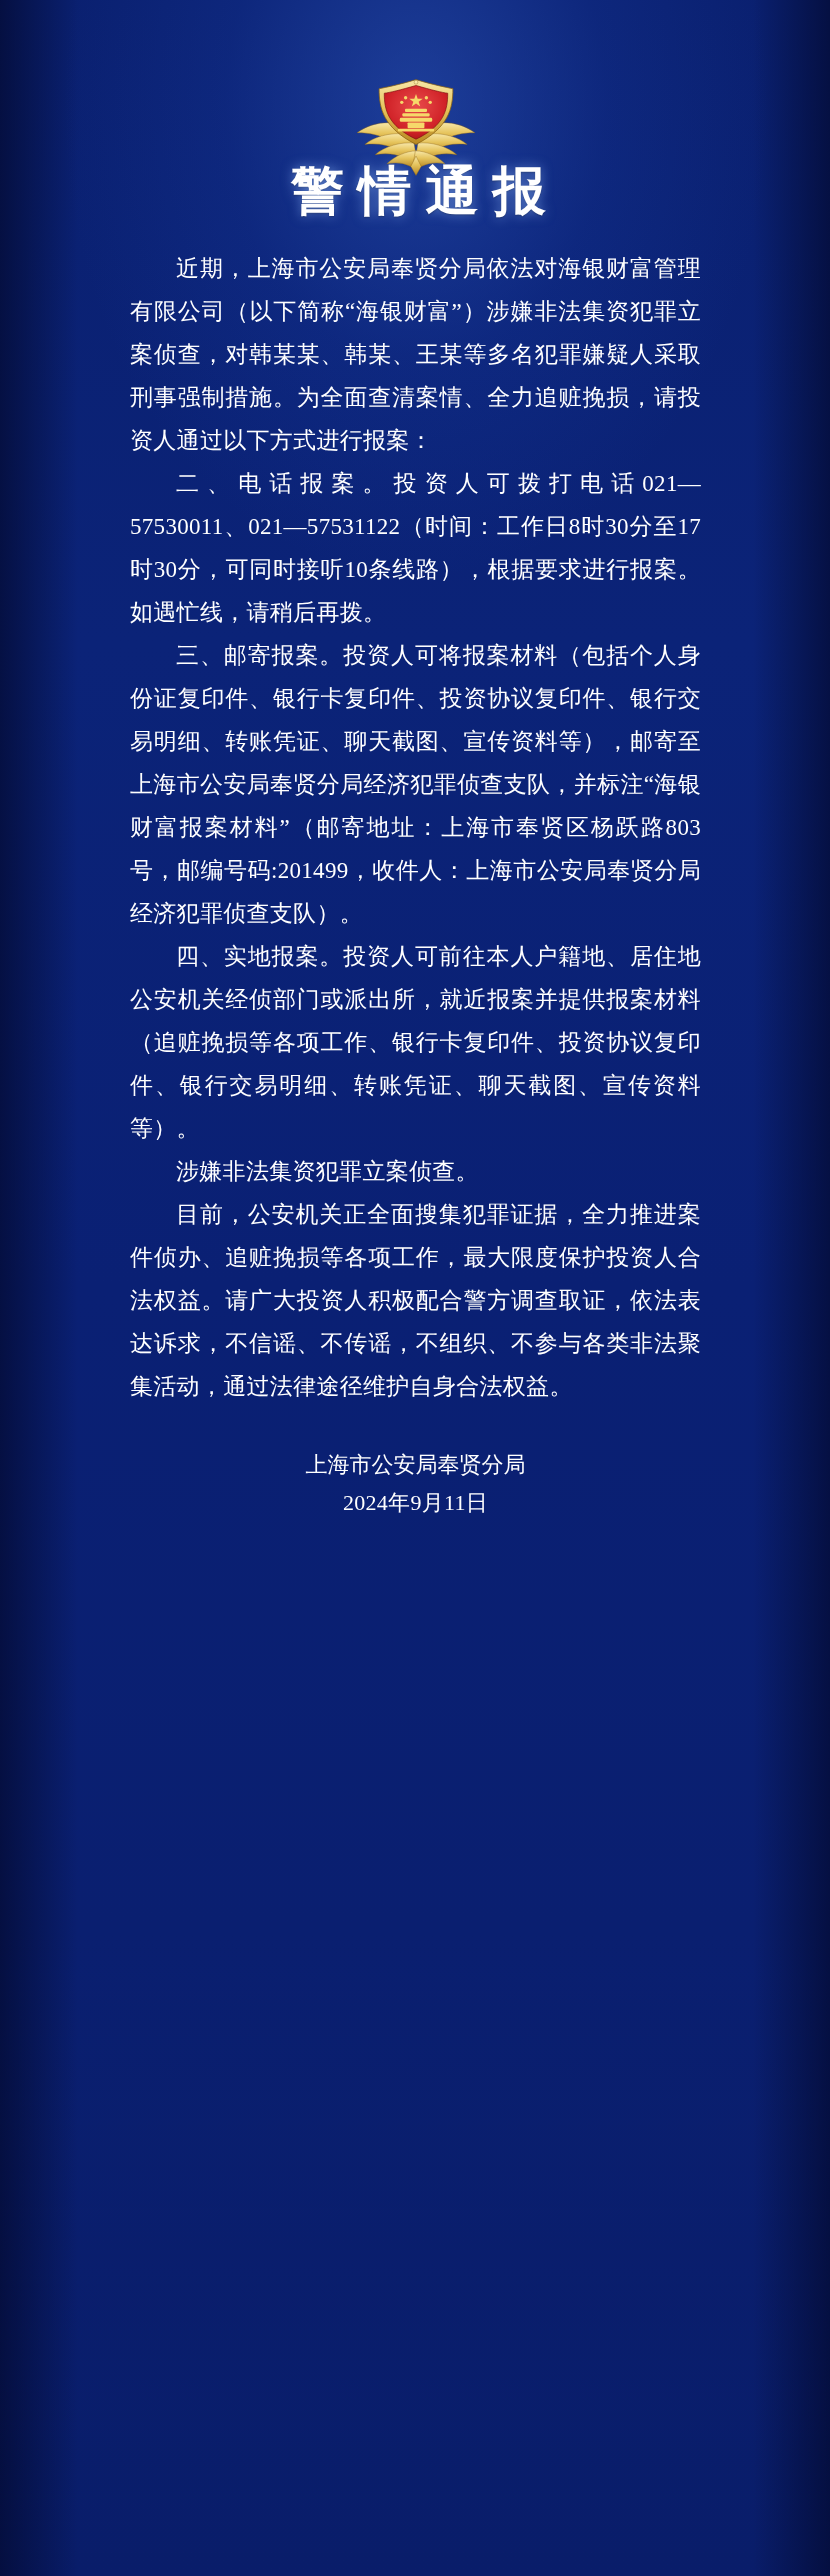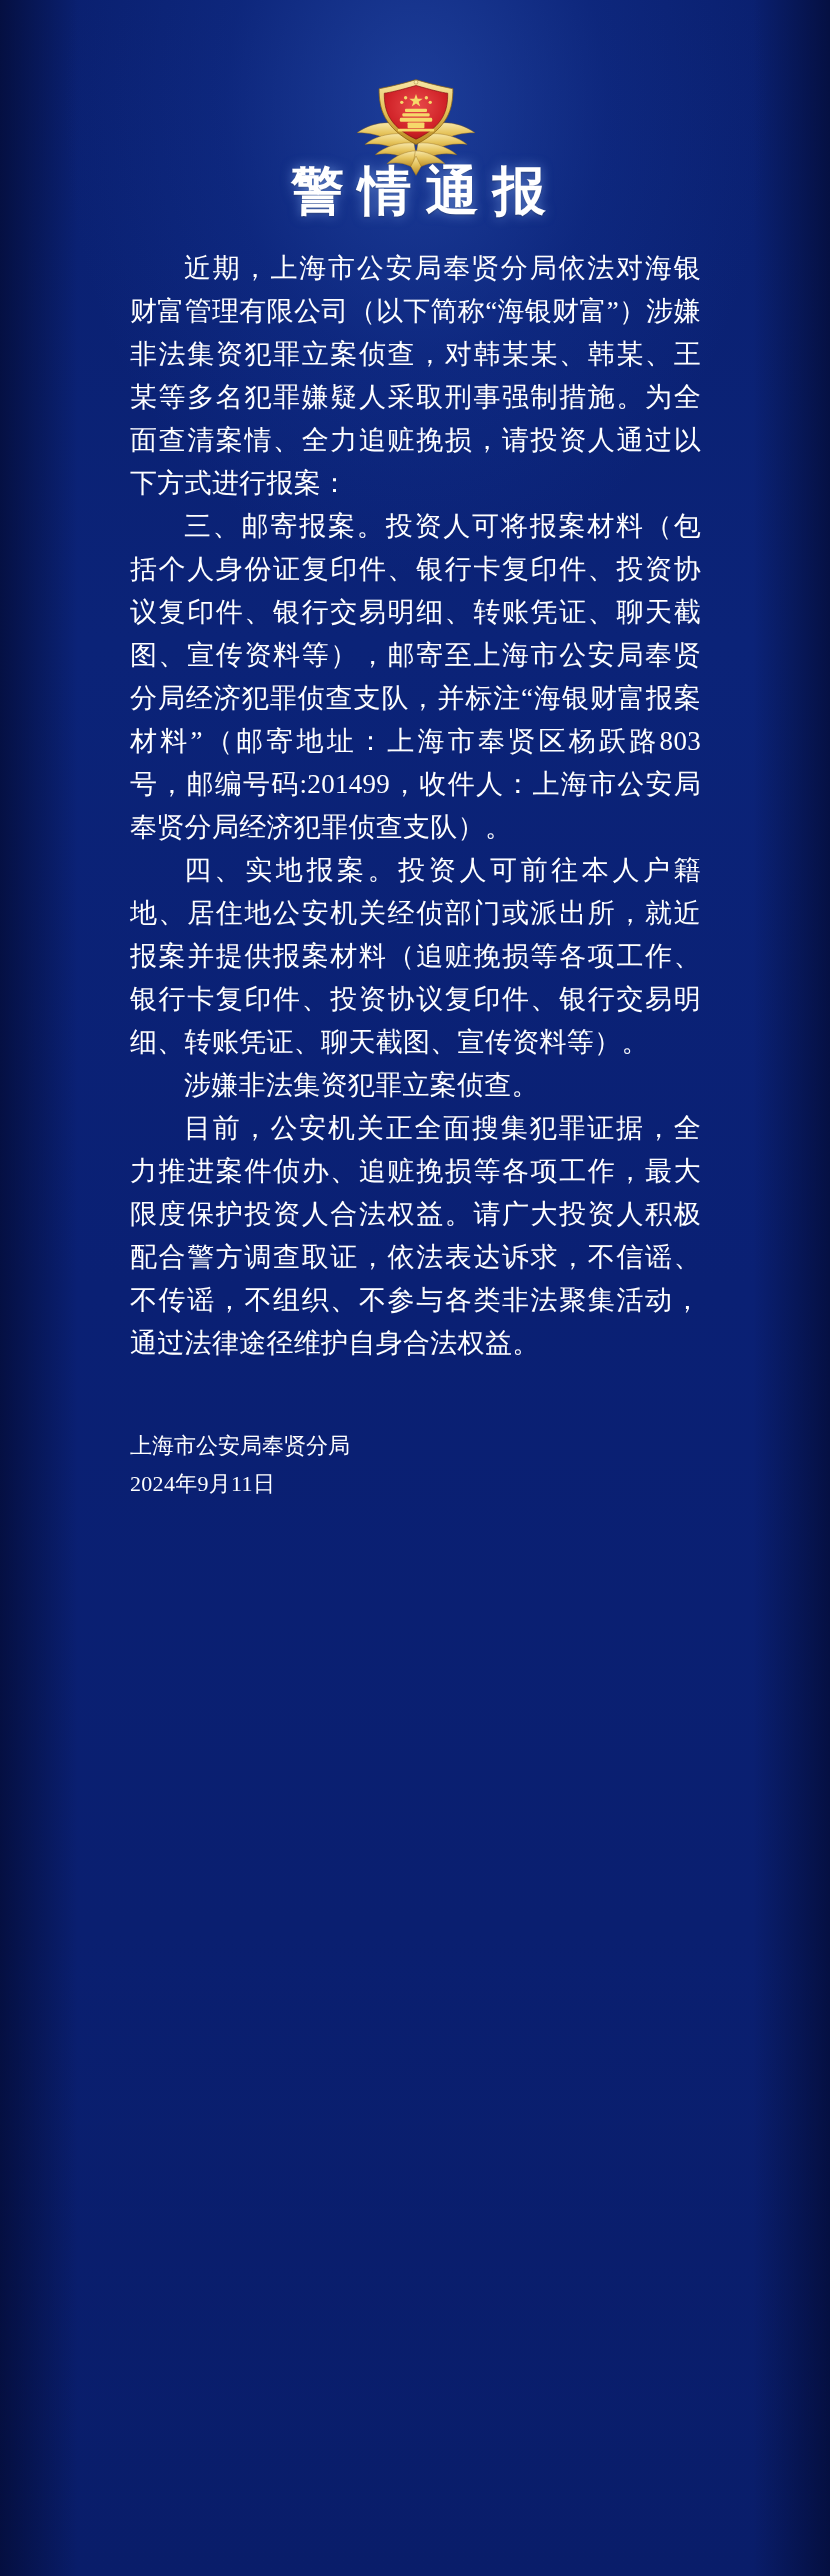--- a/index.html
+++ b/index.html
@@ -73,35 +73,35 @@
     font-family: "Liberation Serif", "DejaVu Serif", serif;
     padding-left: 20px;
   }
   .divider {
     width: 0;
     height: 0;
   }
   .body-text {
     margin: 19.5px auto 0 auto;
     width: 571px;
-    font-size: 27px;
+    font-size: 23px;
     line-height: 43px;
     text-align: justify;
     text-justify: inter-ideograph;
     color: #ffffff;
     letter-spacing: 0.3px;
   }
   .body-text p {
     margin: 0;
     text-indent: 2em;
   }
   .sign {
-    margin: 62px auto 0 auto;
+    margin: 38px auto 0 auto;
     width: 571px;
-    text-align: left;
+    text-align: center;
     font-size: 22px;
     line-height: 38px;
     color: #ffffff;
   }
   .sign .line2 {
     letter-spacing: 0.3px;
     font-family: Liberation Serif, serif;
   }
 </style>
 </head>
@@ -171,20 +171,21 @@
         <circle cx="125" cy="22" r="3" fill="#f7e7a8" stroke="#8a6212" stroke-width="0.6"></circle>
       </svg>
     </span>
   </div>
 
   <div class="title">警情通报</div>
   <div class="divider"></div>
 
   <div class="body-text">
     <p>近期，上海市公安局奉贤分局依法对海银财富管理有限公司（以下简称“海银财富”）涉嫌非法集资犯罪立案侦查，对韩某某、韩某、王某等多名犯罪嫌疑人采取刑事强制措施。为全面查清案情、全力追赃挽损，请投资人通过以下方式进行报案：</p>
+    <p>二、电话报案。投资人可拨打电话021—57530011、021—57531122（时间：工作日8时30分至17时30分，可同时接听10条线路），根据要求进行报案。如遇忙线，请稍后再拨。</p>
     <p>三、邮寄报案。投资人可将报案材料（包括个人身份证复印件、银行卡复印件、投资协议复印件、银行交易明细、转账凭证、聊天截图、宣传资料等），邮寄至上海市公安局奉贤分局经济犯罪侦查支队，并标注“海银财富报案材料”（邮寄地址：上海市奉贤区杨跃路803号，邮编号码:201499，收件人：上海市公安局奉贤分局经济犯罪侦查支队）。</p>
     <p>四、实地报案。投资人可前往本人户籍地、居住地公安机关经侦部门或派出所，就近报案并提供报案材料（追赃挽损等各项工作、银行卡复印件、投资协议复印件、银行交易明细、转账凭证、聊天截图、宣传资料等）。</p>
     <p>涉嫌非法集资犯罪立案侦查。</p>
     <p>目前，公安机关正全面搜集犯罪证据，全力推进案件侦办、追赃挽损等各项工作，最大限度保护投资人合法权益。请广大投资人积极配合警方调查取证，依法表达诉求，不信谣、不传谣，不组织、不参与各类非法聚集活动，通过法律途径维护自身合法权益。</p>
   </div>
 
   <div class="sign">
     <div class="line1">上海市公安局奉贤分局</div>
     <div class="line2">2024年9月11日</div>
   </div>

